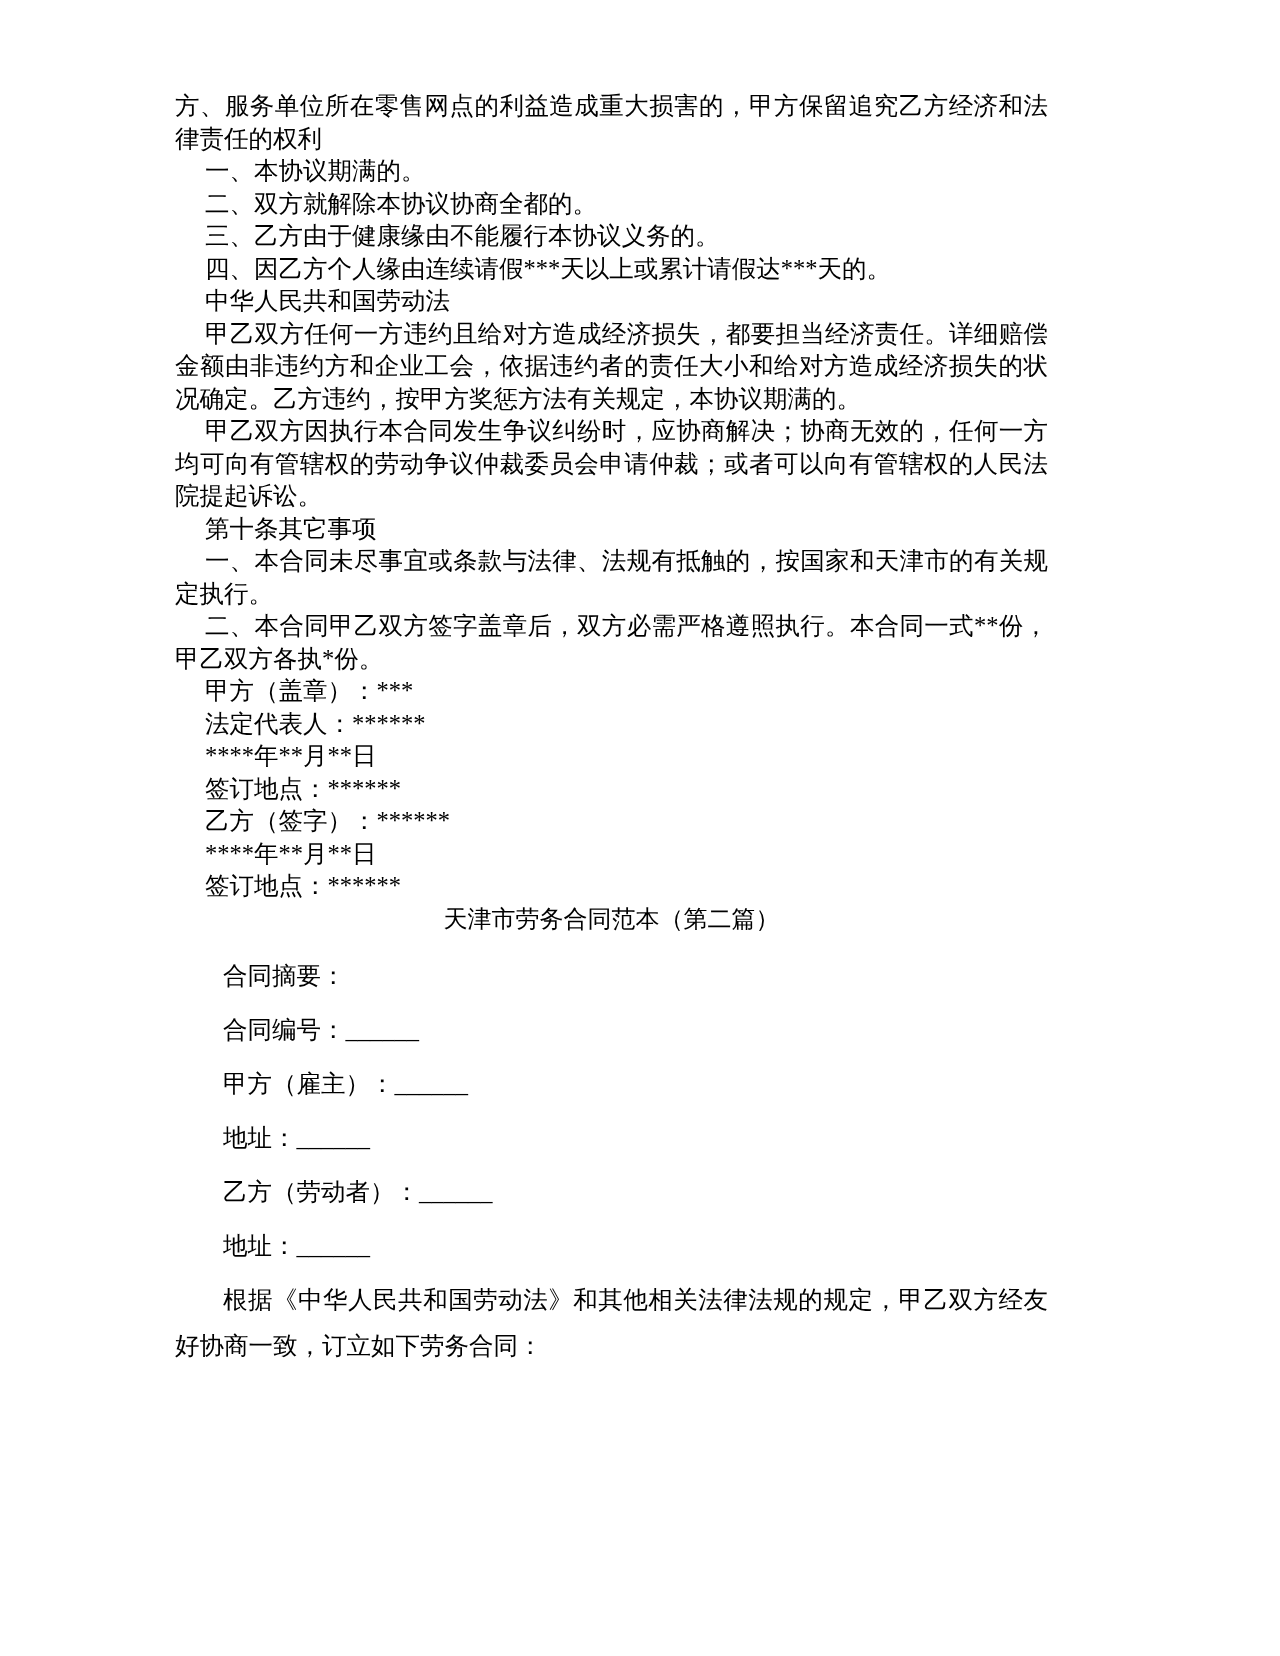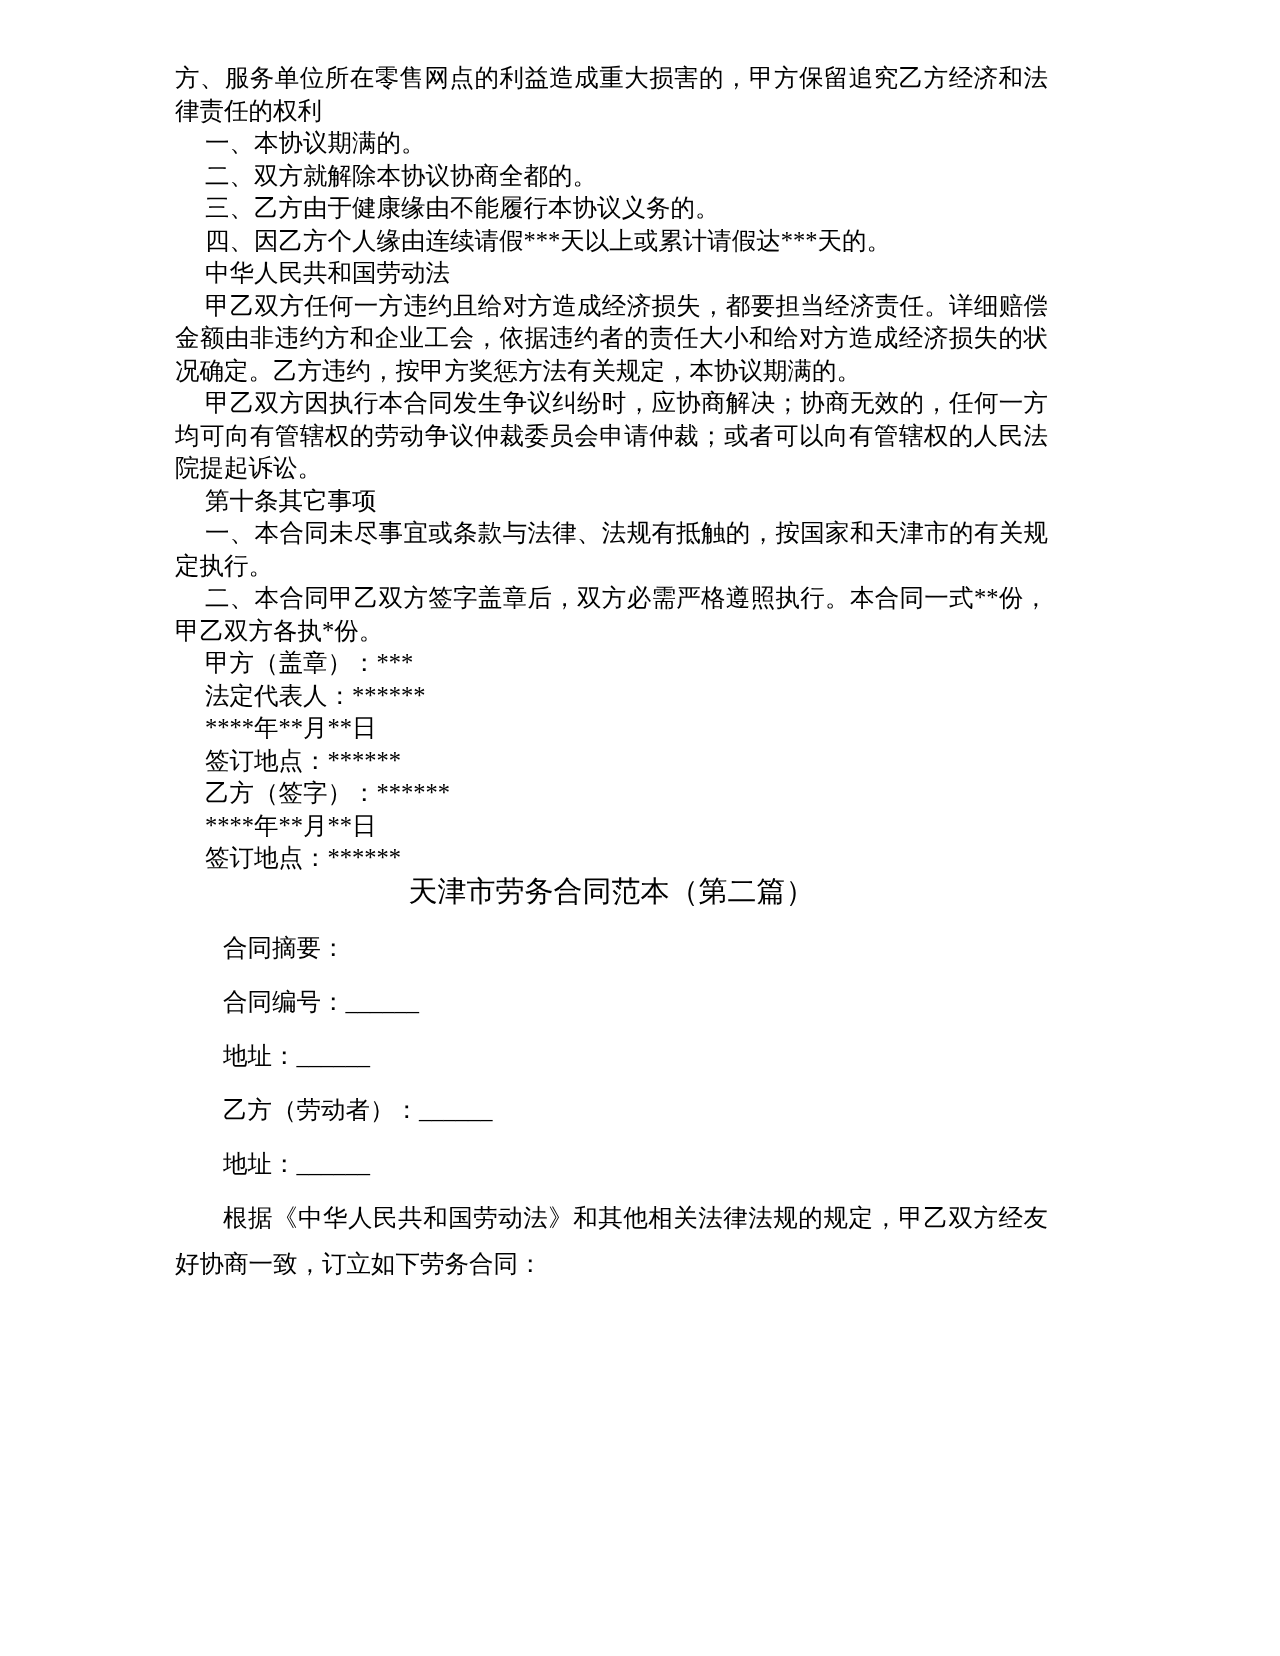--- a/index.html
+++ b/index.html
@@ -11,40 +11,40 @@
     width: 1280px;
     height: 1656px;
     font-family: "Liberation Serif", "DejaVu Serif", serif;
     color: #000000;
     overflow: hidden;
   }
   .page {
     box-sizing: border-box;
     width: 1280px;
     height: 1656px;
-    padding: 62px 232px 0 175px;
+    padding: 90px 232px 0 175px;
     background: #ffffff;
     font-family: Liberation Serif, serif;
   }
   
   .s1 p {
     margin: 0;
     font-size: 24.5px;
     line-height: 32.5px;
     text-indent: 30px;
     text-align: justify;
     text-justify: inter-ideograph;
   }
   .s1 p.flush {
     text-indent: 0;
   }
   
   .title2 {
     margin: 0;
-    font-size: 29px;
+    font-size: 24px;
     line-height: 32.5px;
     text-align: center;
     font-weight: normal;
   }
   
   .s2 {
     margin-top: 18px;
   }
   .s2 p {
     margin: 0 0 8px 0;
@@ -79,19 +79,20 @@
     <p>乙方（签字）：******</p>
     <p>****年**月**日</p>
     <p>签订地点：******</p>
   </div>
 
   <p class="title2">天津市劳务合同范本（第二篇）</p>
 
   <div class="s2">
     <p>合同摘要：</p>
     <p>合同编号：______</p>
+    <p>甲方（雇主）：______</p>
     <p>地址：______</p>
     <p>乙方（劳动者）：______</p>
     <p>地址：______</p>
     <p>根据《中华人民共和国劳动法》和其他相关法律法规的规定，甲乙双方经友好协商一致，订立如下劳务合同：</p>
   </div>
 
 </div>
 
 </body></html>

